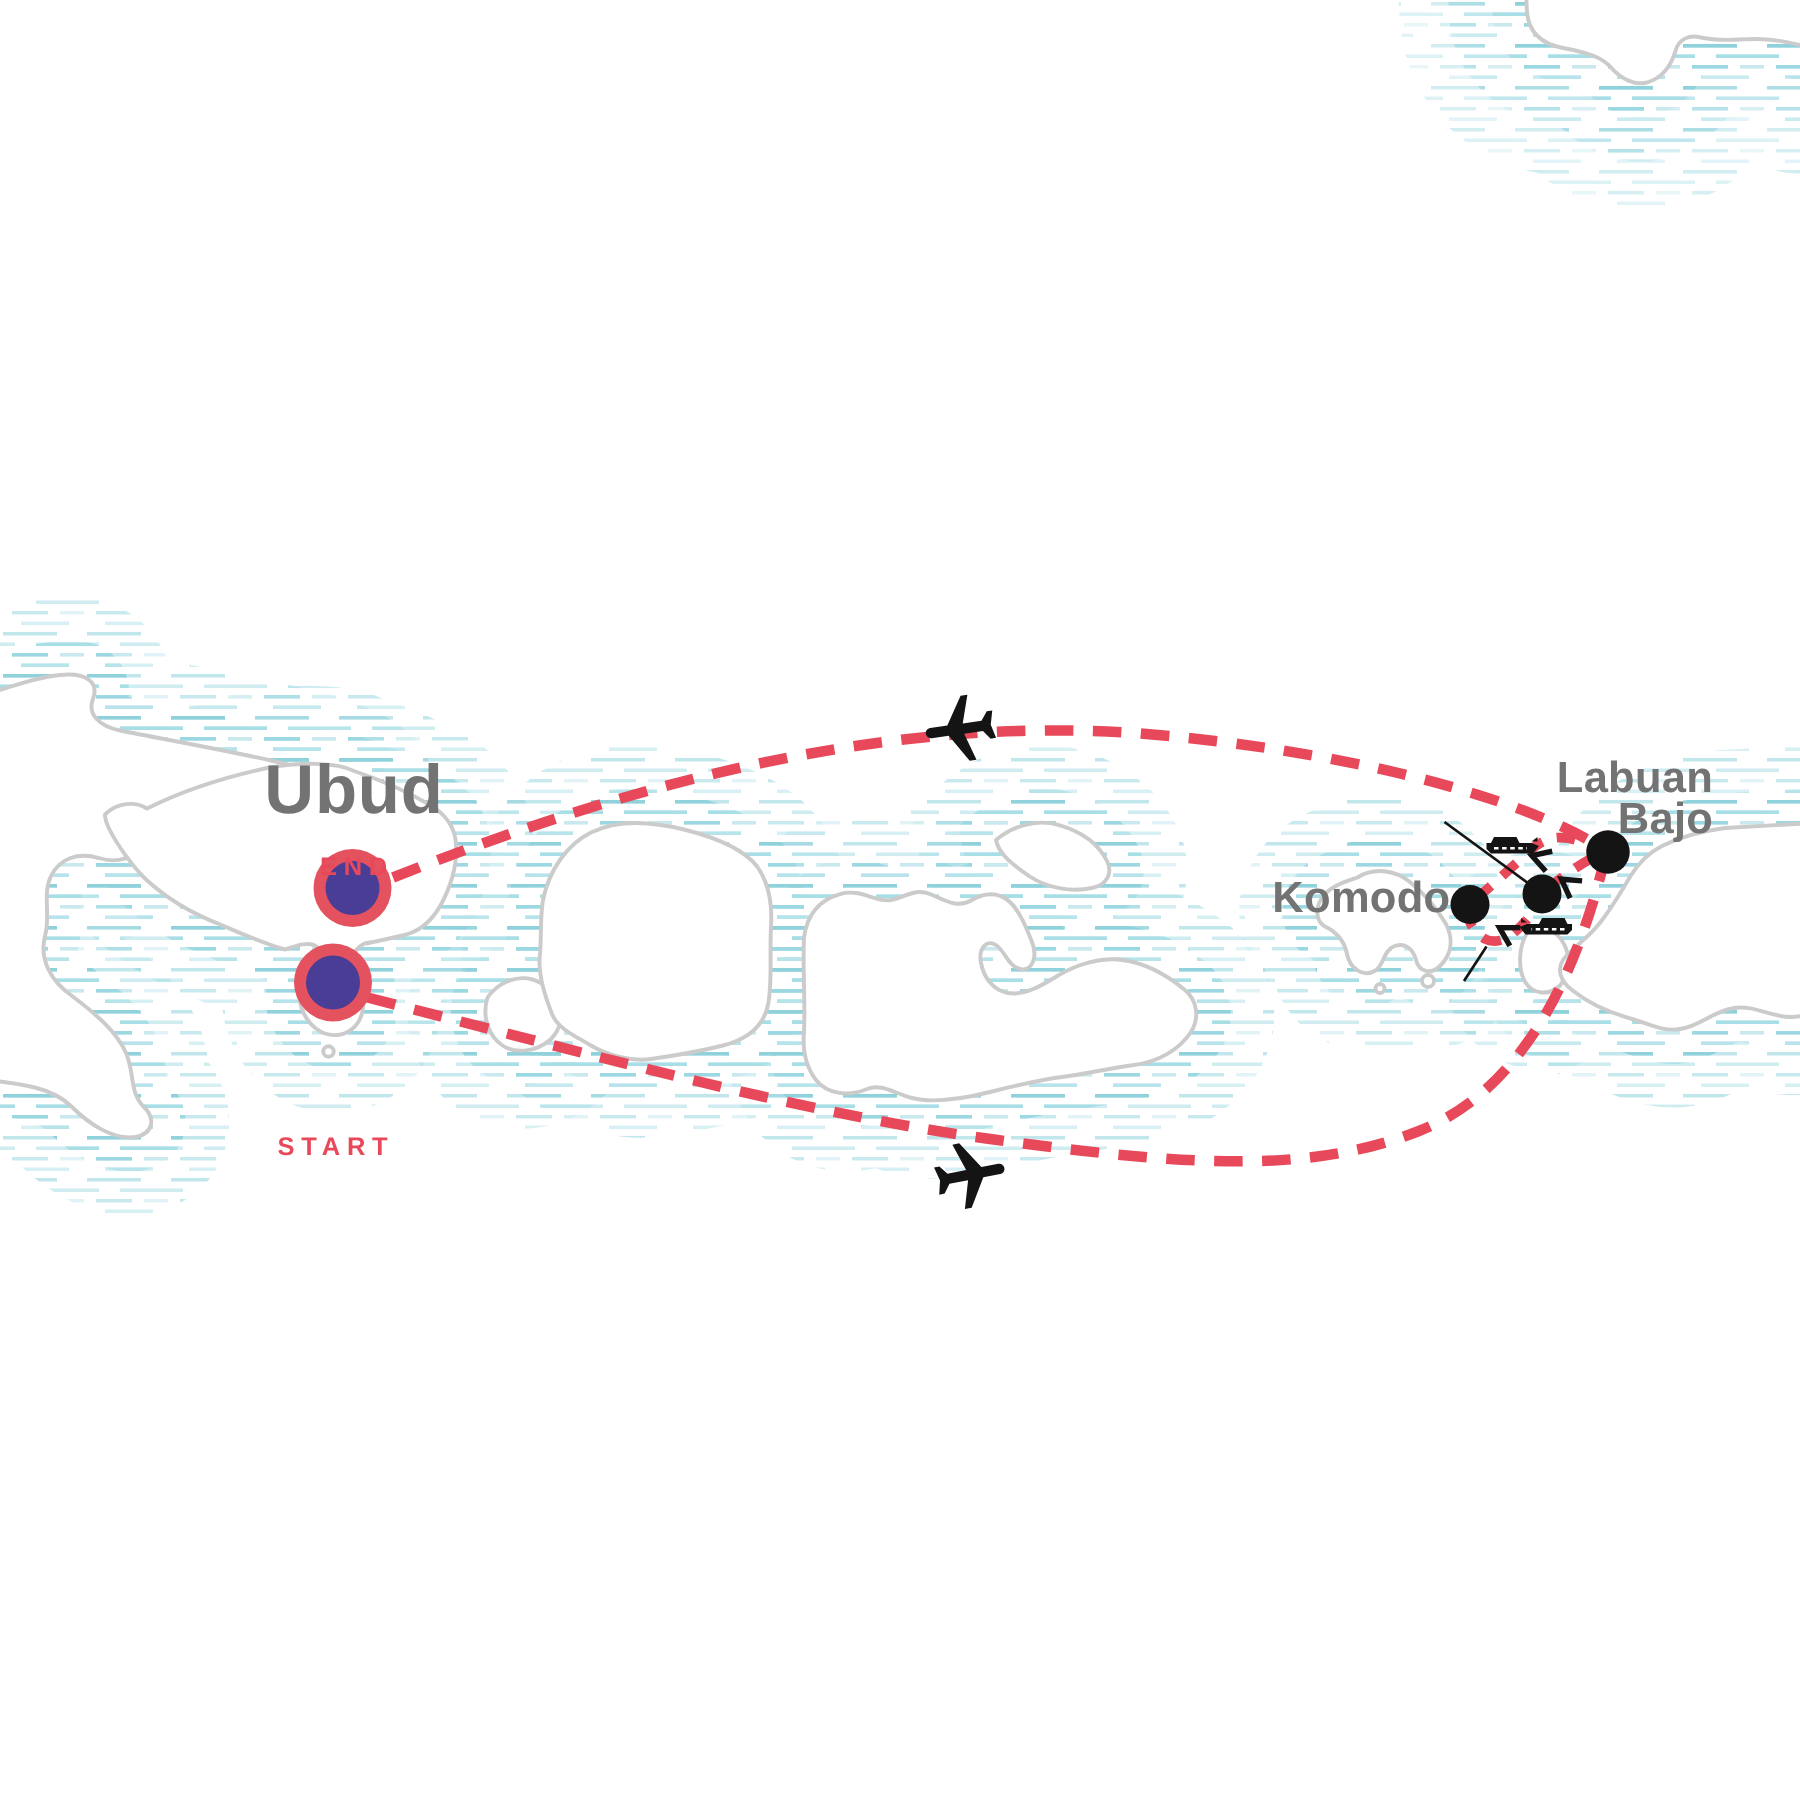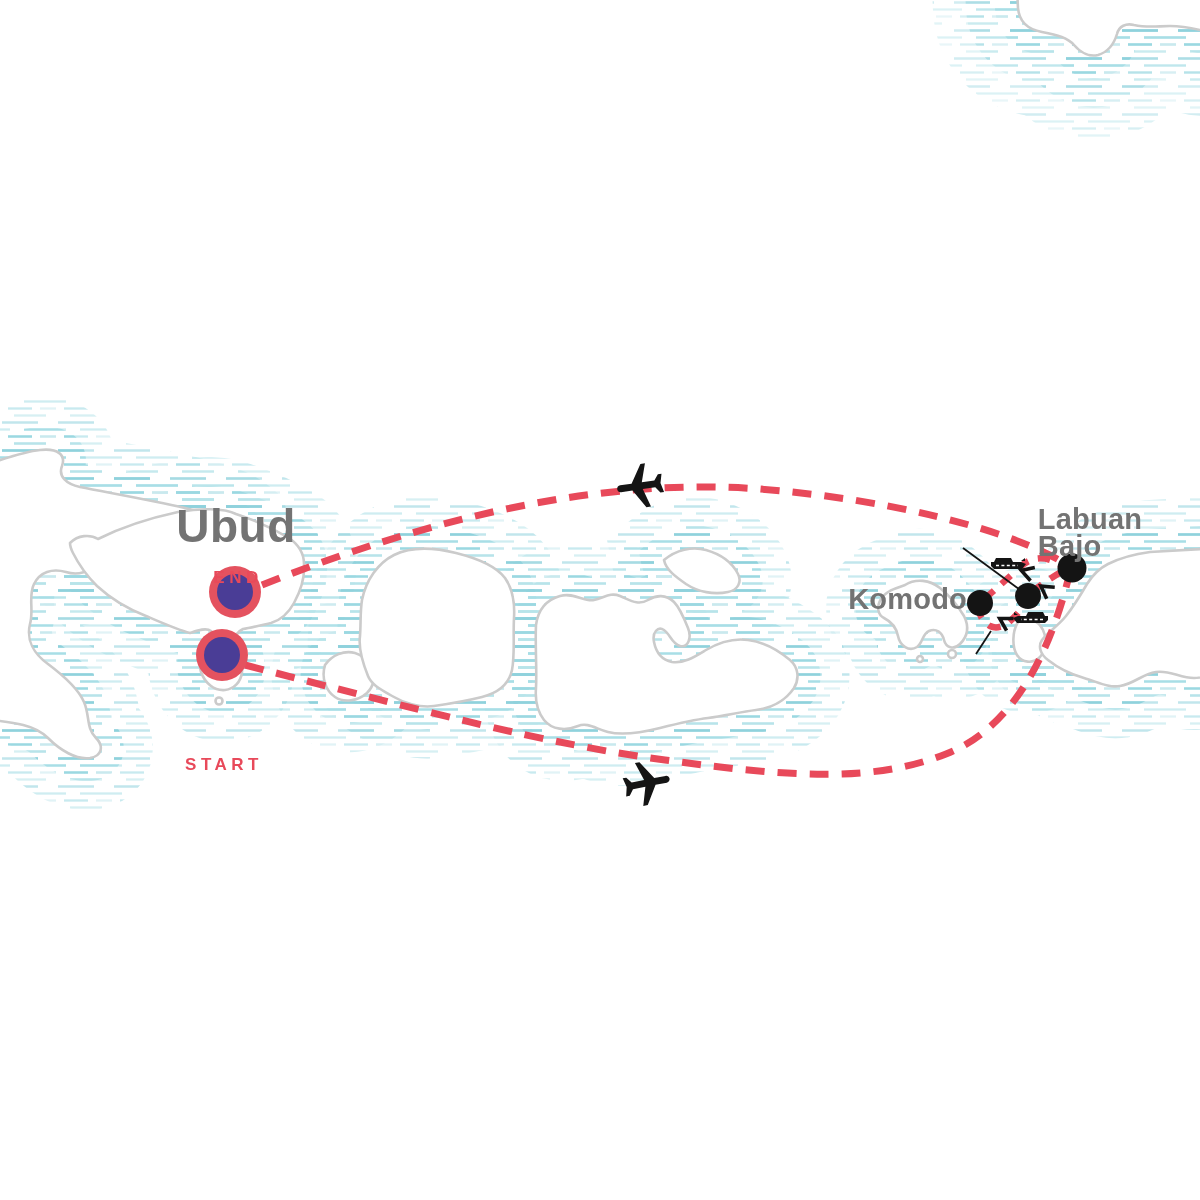--- a/index.html
+++ b/index.html
@@ -5,21 +5,21 @@
   html,body{margin:0;padding:0;background:#ffffff;}
   .stage{
     position:relative;width:1200px;height:1200px;overflow:hidden;
     background:#ffffff;font-family:"Liberation Sans",sans-serif;
   }
   .stage svg{position:absolute;left:0;top:0;}
   .lbl{position:absolute;font-weight:700;color:#737373;white-space:nowrap;}
   .city{font-size:46px;letter-spacing:.5px;transform:translateX(-50%);}
   .tag{font-size:17px;letter-spacing:4.5px;color:#e8495a;transform:translateX(-50%);margin-top:28px;}
   .place{font-size:29px;letter-spacing:.2px;}
-  .center{transform:translateX(-50%);text-align:left;line-height:27px;}
+  .center{transform:translateX(-50%);text-align:right;line-height:27px;}
   .land{fill:#ffffff;stroke:#cbcbcb;stroke-width:2.6;stroke-linejoin:round;}
   .hatch-in{fill:none;stroke:url(#hatch);stroke-width:46;}
   .hatch-out{fill:none;stroke:url(#hatch);stroke-width:104;opacity:.55;}
   .hatch-far{fill:none;stroke:url(#hatch);stroke-width:170;opacity:.4;}
   .route{fill:none;stroke:#e8495a;stroke-width:7;stroke-linecap:butt;}
   .flight{stroke-dasharray:19 13;}
   .boat{stroke-dasharray:12.5 10;stroke-width:6.5;}
   .chev{fill:none;stroke:#141414;stroke-width:3.6;}
   .leader{stroke:#141414;stroke-width:1.8;}
   .ink{fill:#141414;}

